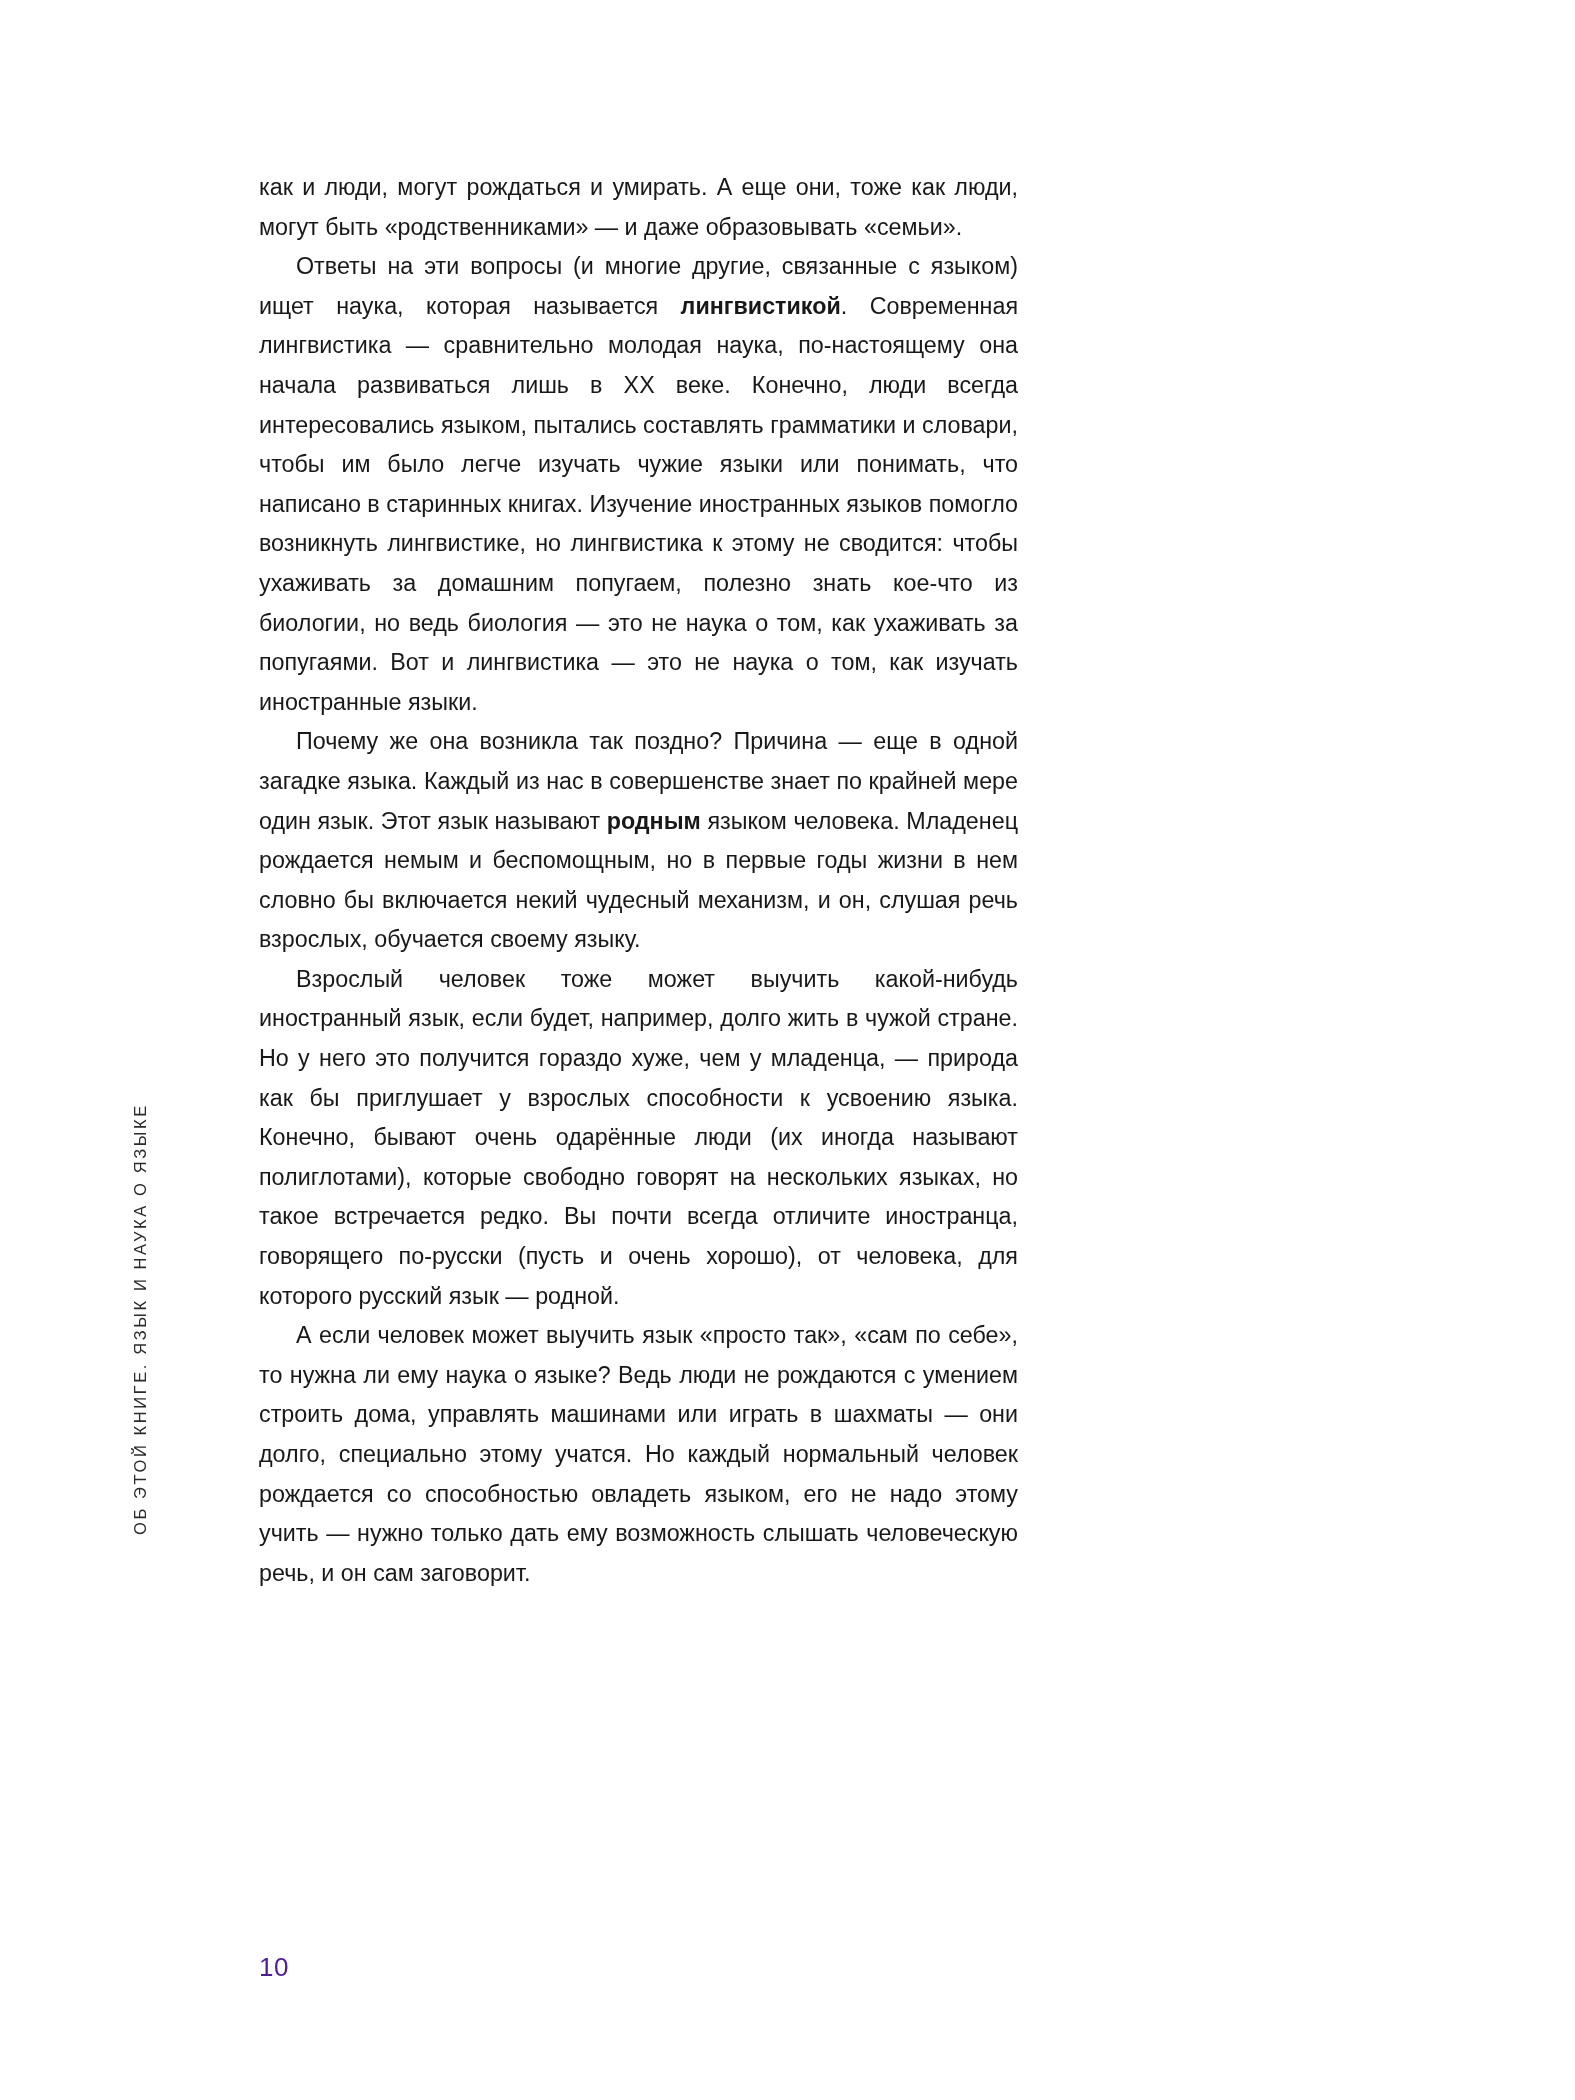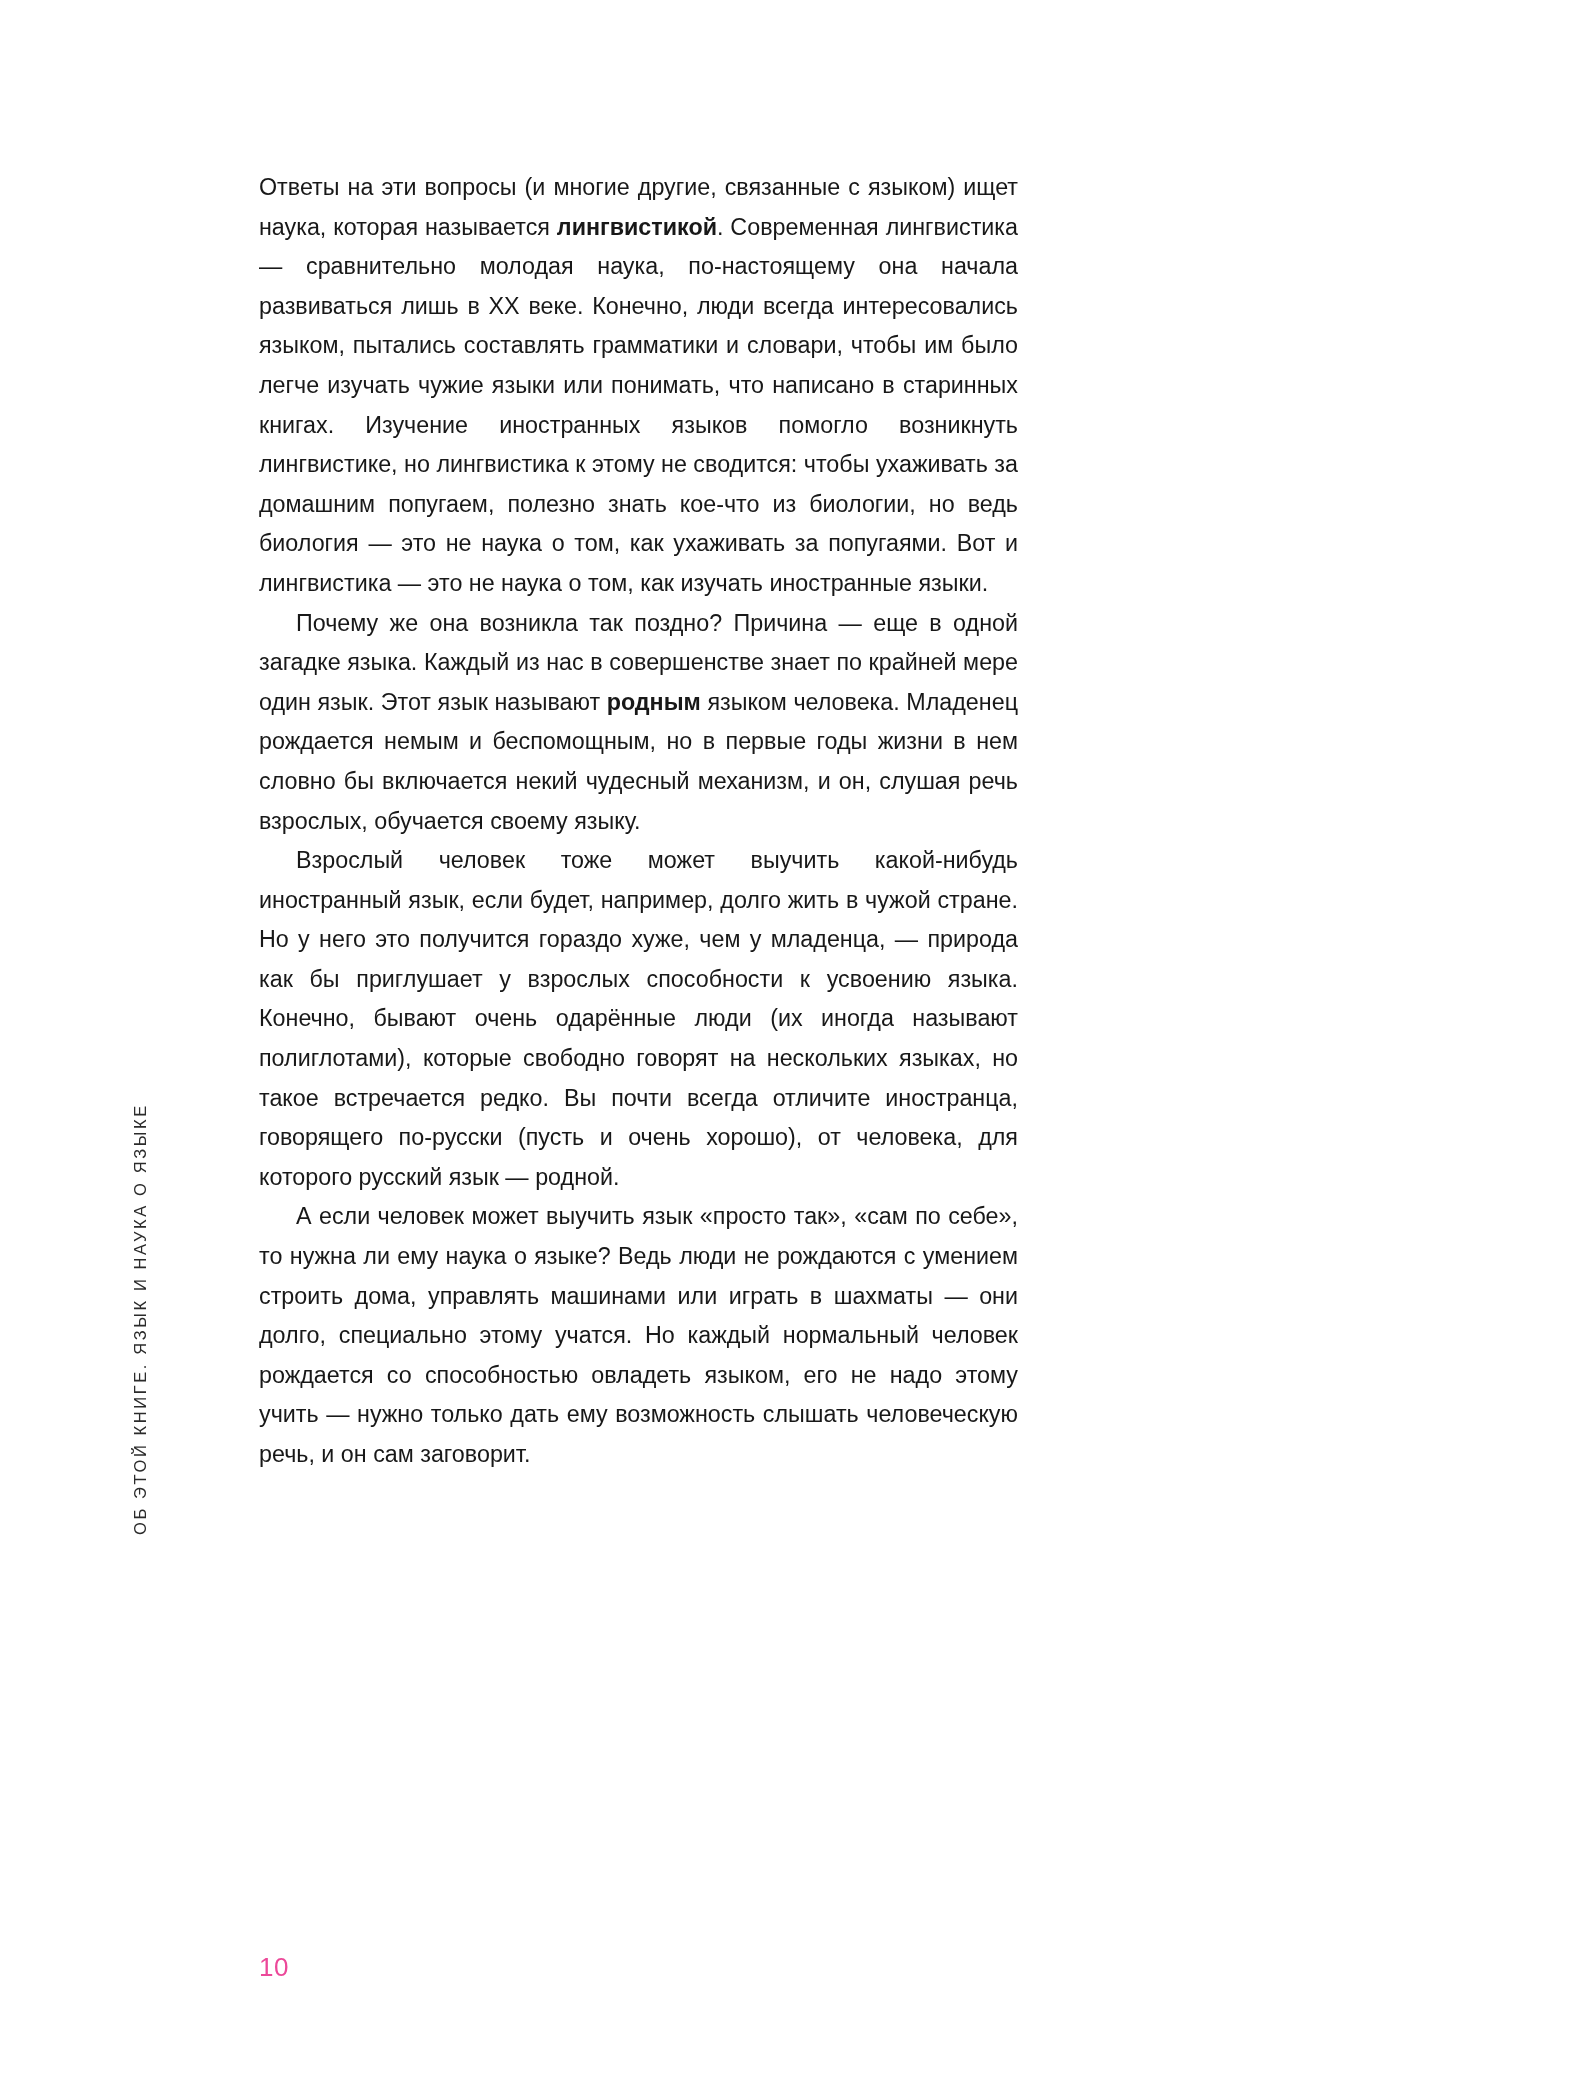--- a/index.html
+++ b/index.html
@@ -31,21 +31,21 @@
     color: #2b2b2b;
     text-transform: uppercase;
   }
 
   .page-number {
     position: absolute;
     left: 259px;
     top: 1952px;
     font-family: "Liberation Sans", sans-serif;
     font-size: 26px;
-    color: #ec4899;
+    color: #4c1d95;
     letter-spacing: 0.5px;
   }
 
   .text-column {
     position: absolute;
     left: 259px;
     top: 168px;
     width: 759px;
   }
 
@@ -73,20 +73,21 @@
 <body>
 
 <div class="page">
 
   <div class="running-head">ОБ ЭТОЙ КНИГЕ. ЯЗЫК И НАУКА О ЯЗЫКЕ</div>
 
   <div class="page-number">10</div>
 
   <div class="text-column">
 
+    <p class="para no-indent">как и люди, могут рождаться и умирать. А еще они, тоже как люди, могут быть «родственниками» — и даже образовывать «семьи».</p>
 
     <p class="para"><span>Ответы на эти вопросы (и многие другие, связанные с языком) ищет наука, которая называется </span><b class="term">лингвистикой</b><span>. Современная лингвистика — сравнительно молодая наука, по-настоящему она начала развиваться лишь в XX веке. Конечно, люди всегда интересовались языком, пытались составлять грамматики и словари, чтобы им было легче изучать чужие языки или понимать, что написано в старинных книгах. Изучение иностранных языков помогло возникнуть лингвистике, но лингвистика к этому не сводится: чтобы ухаживать за домашним попугаем, полезно знать кое-что из биологии, но ведь биология — это не наука о том, как ухаживать за попугаями. Вот и лингвистика — это не наука о том, как изучать иностранные языки.</span></p>
 
     <p class="para"><span>Почему же она возникла так поздно? Причина — еще в одной загадке языка. Каждый из нас в совершенстве знает по крайней мере один язык. Этот язык называют </span><b class="term">родным</b><span> языком человека. Младенец рождается немым и беспомощным, но в первые годы жизни в нем словно бы включается некий чудесный механизм, и он, слушая речь взрослых, обучается своему языку.</span></p>
 
     <p class="para">Взрослый человек тоже может выучить какой-нибудь иностранный язык, если будет, например, долго жить в чужой стране. Но у него это получится гораздо хуже, чем у младенца, — природа как бы приглушает у взрослых способности к усвоению языка. Конечно, бывают очень одарённые люди (их иногда называют полиглотами), которые свободно говорят на нескольких языках, но такое встречается редко. Вы почти всегда отличите иностранца, говорящего по-русски (пусть и очень хорошо), от человека, для которого русский язык — родной.</p>
 
 
     <p class="para">А если человек может выучить язык «просто так», «сам по себе», то нужна ли ему наука о языке? Ведь люди не рождаются с умением строить дома, управлять машинами или играть в шахматы — они долго, специально этому учатся. Но каждый нормальный человек рождается со способностью овладеть языком, его не надо этому учить — нужно только дать ему возможность слышать человеческую речь, и он сам заговорит.</p>
 

